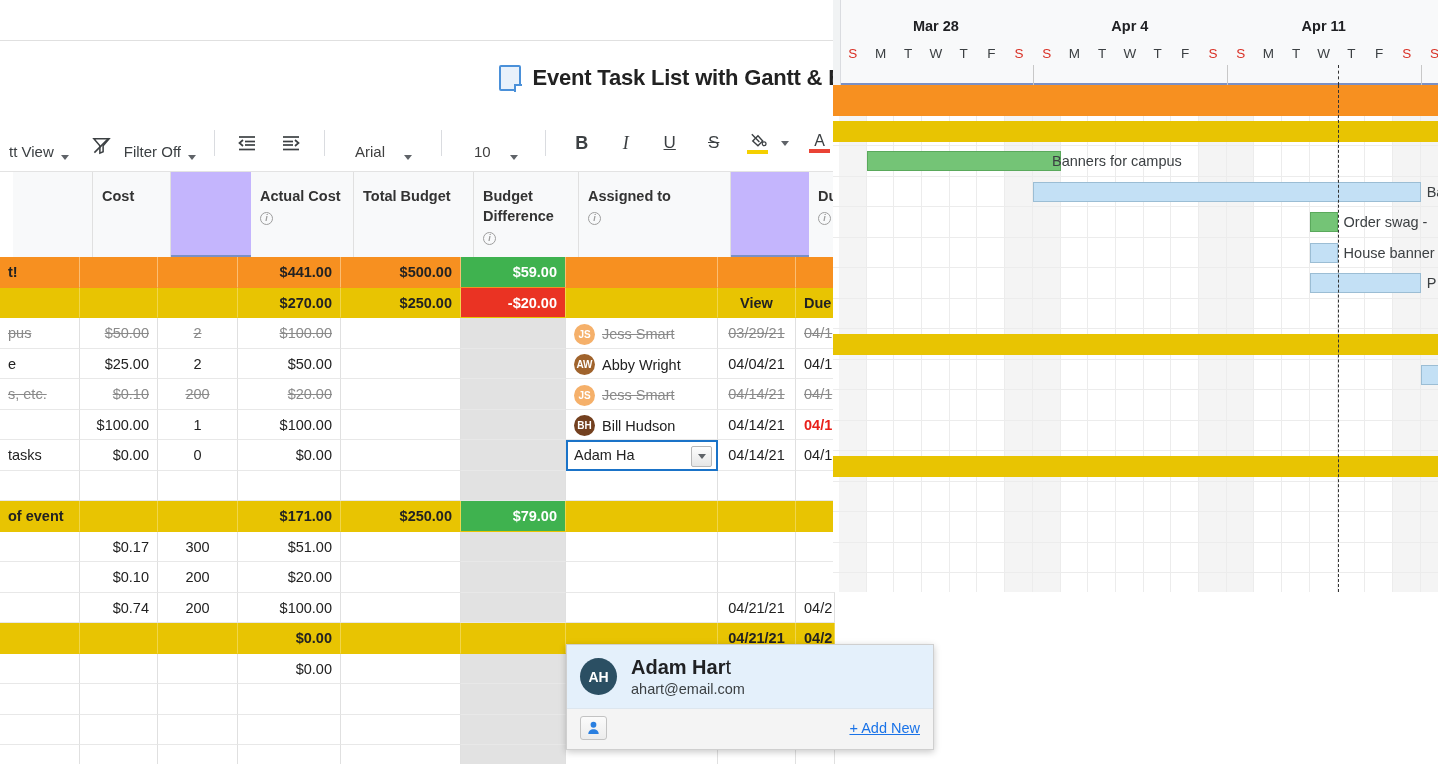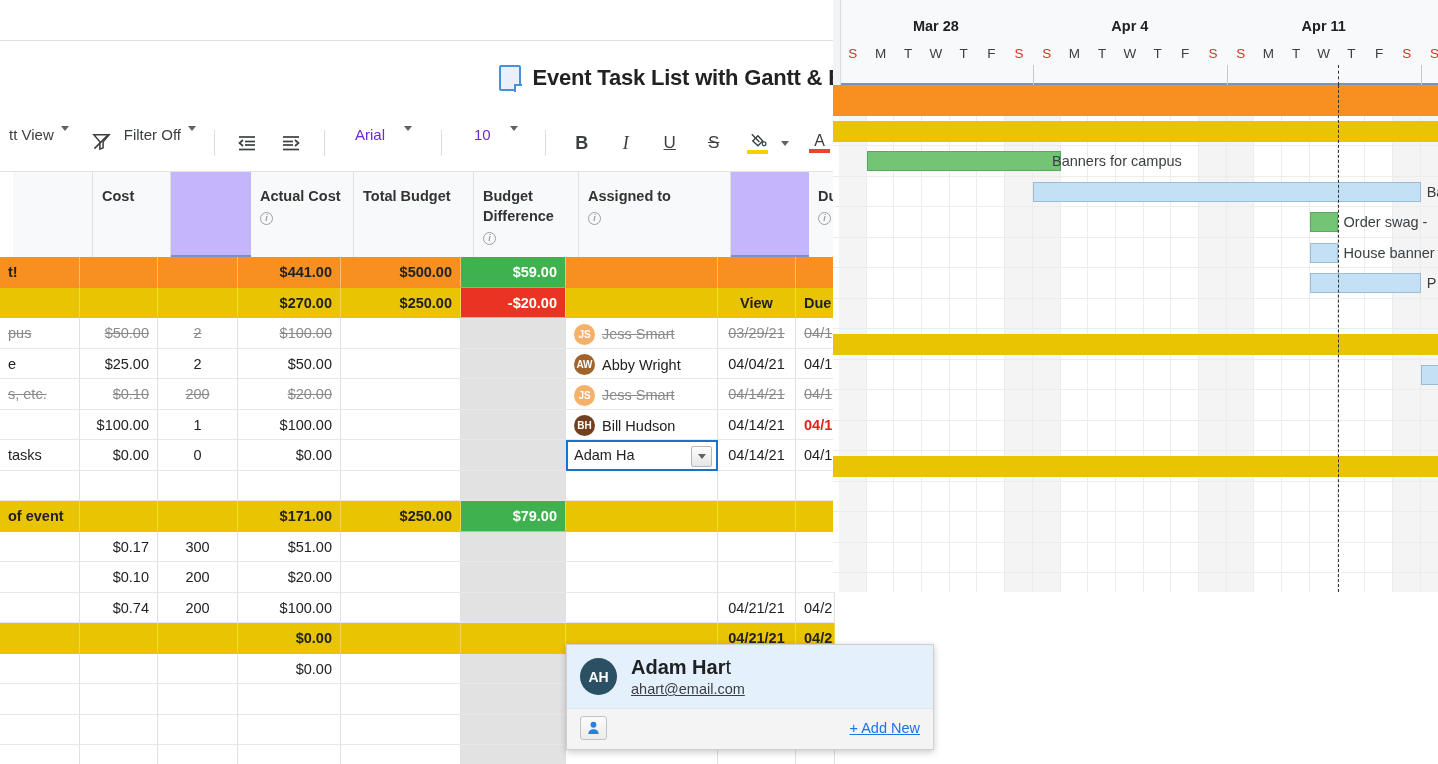--- a/index.html
+++ b/index.html
@@ -41,28 +41,28 @@
   .doc-title{ font-size:22px; font-weight:bold; color:#222; letter-spacing:-0.2px;}
   .star{ font-size:22px; color:#bdbdbd; line-height:1; margin-left:5px;}
 
   
   .toolbar{
     position:absolute; left:0; top:115px; width:1438px; height:57px;
     background:#fff; border-bottom:1px solid #e3e3e3;
     display:flex; align-items:center;
   }
   .tbitem{
-    display:flex; align-items:flex-start; gap:7px; padding:0 9px; height:34px;
+    display:flex; align-items:flex-end; gap:7px; padding:0 9px; height:34px;
     border-radius:3px; color:#3c4043; font-size:15px; cursor:default;
   }
   .caret{ width:0;height:0;border-left:4px solid transparent;border-right:4px solid transparent;border-top:5px solid #5f6368; }
   .sep{ width:1px; height:26px; background:#dadce0; margin:0 9px; }
   .ic{ display:flex; align-items:center; justify-content:center; width:30px; height:30px; color:#3c4043;}
   .ic svg{ display:block; }
-  .fontbox{ font-size:15px; color:#6d28d9; }
+  .fontbox{ font-size:15px; color:#404040; }
   .bold-b{font-weight:bold;font-size:18px;}
   .ital-i{font-style:italic;font-size:18px;font-family:"Liberation Serif",serif;}
   .und-u{font-size:17px;text-decoration:underline;}
   .strike-s{font-size:17px;text-decoration:line-through;}
   .active-ic{ background:#aecbfa; border-radius:3px; }
   .dots{ font-size:22px; letter-spacing:1px; color:#3c4043; line-height:10px;}
 
   
   .grid{ position:absolute; left:0; top:172px; width:1438px; height:592px; overflow:hidden; background:#fff;}
 
@@ -127,21 +127,21 @@
     background:#e4f0fb; padding:11px 13px; display:flex; align-items:center; gap:14px;
     border-bottom:1px solid #dde6ee;
   }
   .bigav{
     width:37px; height:37px; border-radius:50%; background:#2b4f63; color:#fff;
     font-size:14px; font-weight:bold; display:flex; align-items:center; justify-content:center;
     flex:0 0 auto;
   }
   .opt-name{ font-size:20px; color:#202124; font-weight:bold; }
   .opt-name span{ font-weight:normal; }
-  .opt-mail{ font-size:14.5px; color:#3c4043; margin-top:2px;text-decoration:underline; }
+  .opt-mail{ font-size:14.5px; color:#3c4043; margin-top:2px; }
   .popup-foot{
     display:flex; align-items:center; justify-content:space-between;
     padding:7px 13px 9px 13px; background:#f4f4f4;
   }
   .contact-btn{
     width:27px;height:24px; background:linear-gradient(#fbfbfb,#ececec);
     border:1px solid #c3c3c3; border-radius:3px; display:flex;align-items:center;justify-content:center;
   }
   .addnew{ color:#1a73e8; font-size:14.5px; text-decoration:underline; }
 

